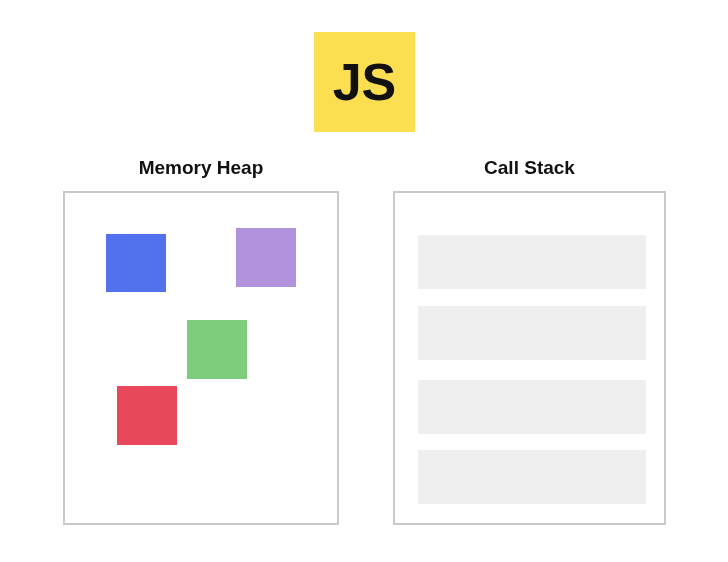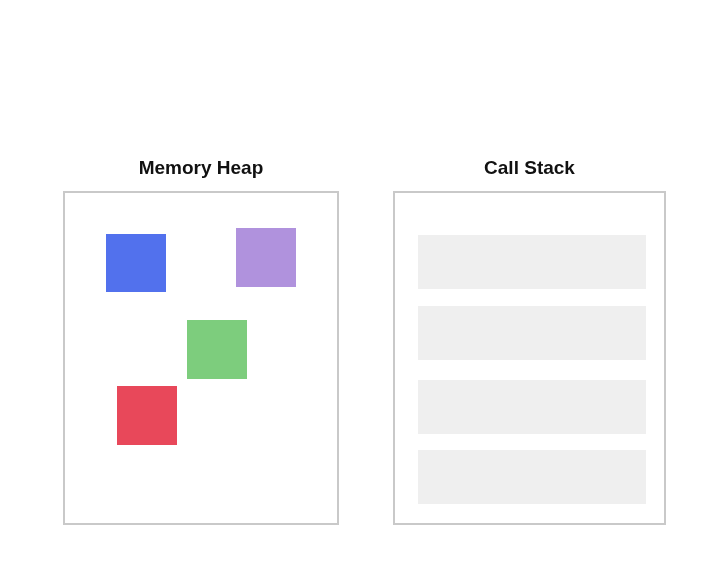--- a/index.html
+++ b/index.html
@@ -99,20 +99,23 @@
     width: 228px;
     height: 54px;
     background: #efefef;
   }
 </style>
 </head>
 <body>
 
 <div class="stage">
 
+  <div class="js-logo" id="js-logo">
+    <span class="js-logo-text">JS</span>
+  </div>
 
   <div class="panel-title" id="stack-title">Call Stack</div>
 
   <div class="panel-title" id="heap-title">Memory Heap</div>
 
   <div class="panel" id="memory-heap-panel">
       <div class="heap-object" style="left: 41px; top: 41px; width: 60px; height: 58px; background: rgb(82, 113, 237);"></div>
       <div class="heap-object" style="left: 171px; top: 35px; width: 60px; height: 59px; background: rgb(176, 146, 221);"></div>
       <div class="heap-object" style="left: 122px; top: 127px; width: 60px; height: 59px; background: rgb(125, 205, 125);"></div>
       <div class="heap-object" style="left: 52px; top: 193px; width: 60px; height: 59px; background: rgb(232, 72, 90);"></div>

